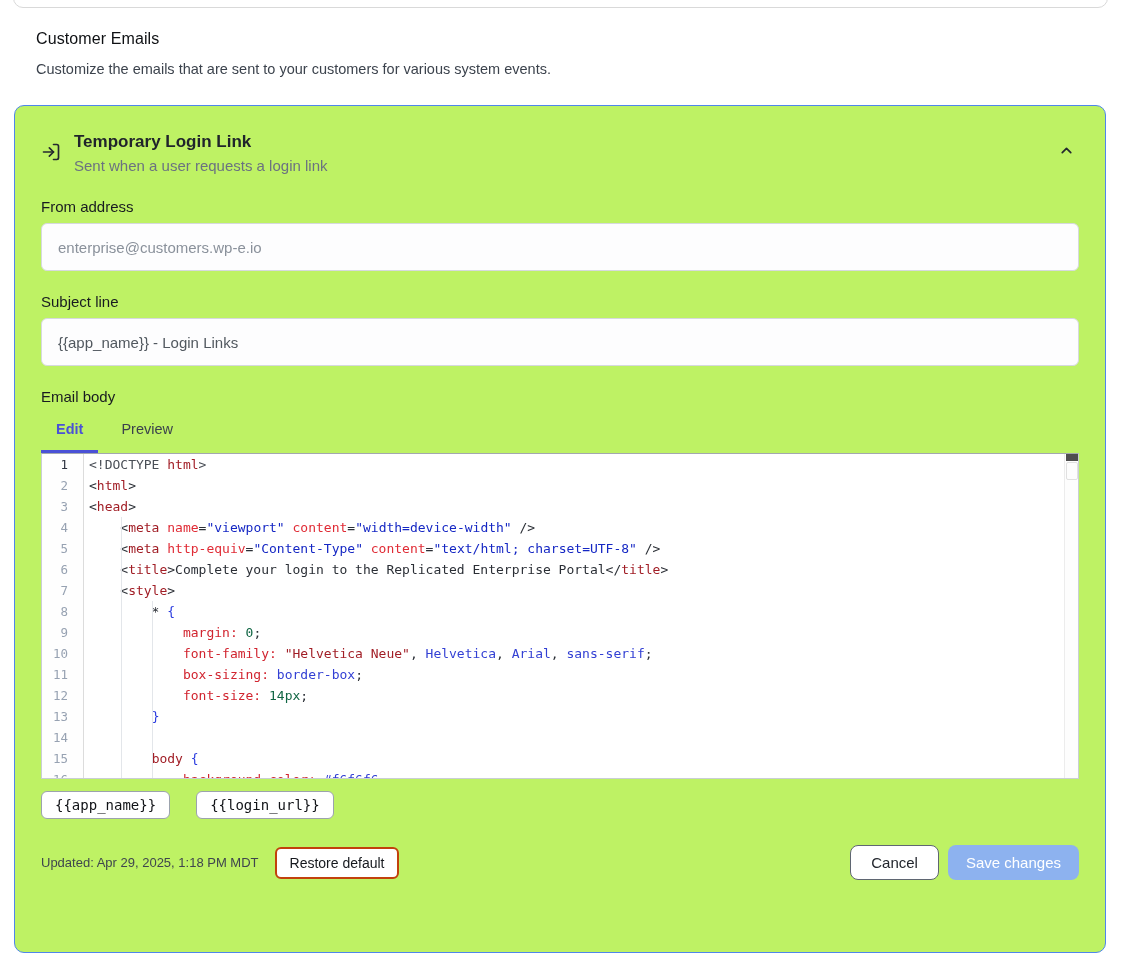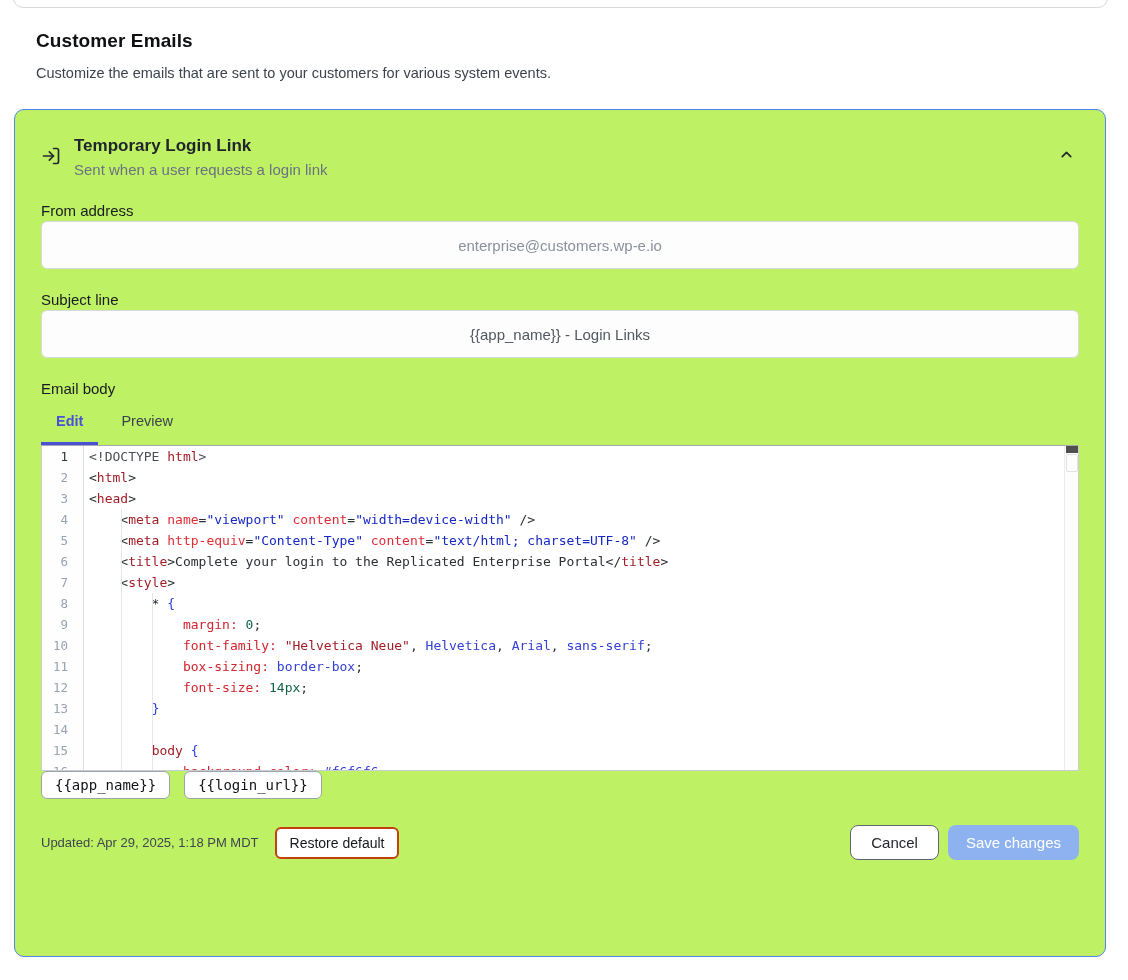--- a/index.html
+++ b/index.html
@@ -1,21 +1,21 @@
 <!DOCTYPE html>
 <html><head>
 <meta charset="utf-8">
 <style>
   * { margin: 0; padding: 0; box-sizing: border-box; }
   html,body { width: 1128px; height: 980px; background: #ffffff; overflow: hidden;
     font-family: "Liberation Sans", sans-serif; color: #15171c; }
   .prev-card-edge { position: absolute; left: 13px; top: -16px; width: 1095px; height: 24px;
     border: 1px solid #d9d9d9; border-radius: 10px; background: #fff; }
   .page-header { margin: 30px 36px 0 36px; position: relative; }
-  .page-title { font-size: 19px; font-weight: 700; color: #0e1013; letter-spacing: .1px; }
+  .page-title { font-size: 16px; font-weight: 400; color: #0e1013; letter-spacing: .1px; }
   .page-sub { margin-top: 13px; font-size: 14.5px; color: #3c434d; }
   .main-row { display: flex; margin: 28px 22px 0 14px; gap: 24px; }
 
   
   .sidebar { width: 256px; flex: 0 0 256px; }
   .side-item { display: flex; align-items: center; gap: 18px; border-radius: 8px; cursor: pointer; }
   .side-item.active { background: #dbe8fb; padding: 15px 16px 15px 23px; }
   .side-item.active .side-label { color: #1d4ed8; }
   .side-item.plain { margin-top: 24px; padding: 10px 16px 10px 21px; }
   .side-label { font-size: 15.5px; line-height: 24px; width: 156px; }
@@ -26,23 +26,23 @@
     padding: 26px 26px 20px 26px; height: 848px; position: relative; }
   .panel-head { display: flex; align-items: flex-start; gap: 13px; height: 44px; }
   .panel-titles { flex: 1; }
   .panel-title { font-size: 17px; font-weight: 700; color: #20242b; }
   .panel-sub { margin-top: 5px; font-size: 15px; color: #6b7280; }
   .collapse-btn { background: none; border: none; cursor: pointer; padding: 4px; margin-top: 6px; }
   .login-icon-wrap { margin-top: 10px; }
 
   .field-label { margin-top: 22px; font-size: 15px; color: #181b20; }
   .field-label.first { margin-top: 22px; }
-  .text-input { margin-top: 2px; width: 100%; height: 48px; border: 1px solid #d6d9de;
+  .text-input { margin-top: 8px; width: 100%; height: 48px; border: 1px solid #d6d9de;
     border-radius: 6px; background: #fdfdfe; padding: 0 16px; font-size: 15px;
-    font-family: "Liberation Sans", sans-serif; color: #51585f; outline: none; text-align: center; }
+    font-family: "Liberation Sans", sans-serif; color: #51585f; outline: none; }
   .text-input.muted { color: #8a919b; }
 
   
   .tabs { display: flex; margin-top: 16px; }
   .tab { background: none; border: none; cursor: pointer; font-size: 14.5px; padding: 0 15px 13px 15px;
     color: #3b424c; border-bottom: 3px solid transparent; font-family: "Liberation Sans", sans-serif; }
   .tab.active { color: #4a51d6; font-weight: 700; border-bottom-color: #4a51d6; }
   .tab + .tab { margin-left: 8px; }
 
   
@@ -66,21 +66,21 @@
   .tk-attr { color: #e02b35; }
   .tk-prop { color: #d1242f; }
   .tk-str { color: #1527c4; }
   .tk-kw { color: #3340d4; }
   .tk-num { color: #116644; }
   .tk-brace { color: #2a3bdf; }
 
   
   .vars-head { margin-top: 20px; display: flex; align-items: center; gap: 9px; }
   .vars-label { font-size: 14.5px; color: #181b20; }
-  .chips { display: flex; gap: 14px; }
+  .chips { margin-top: 12px; display: flex; gap: 26px; }
   .chip { font-family: "DejaVu Sans Mono", monospace; font-size: 14px; color: #111317;
     background: #ffffff; border: 1px solid #9ca3ad; border-radius: 6px; padding: 5px 13px; cursor: pointer; }
 
   
   .panel-footer { margin-top: 26px; display: flex; align-items: center; }
   .updated { font-size: 13px; color: #3f454e; }
   .btn { font-family: "Liberation Sans", sans-serif; cursor: pointer; }
   .btn-restore { margin-left: 16px; font-size: 14px; color: #15181d; background: #ffffff;
     border: 2px solid #c2410c; border-radius: 6px; padding: 6px 13px; text-align: right; }
   .footer-spacer { flex: 1; }

